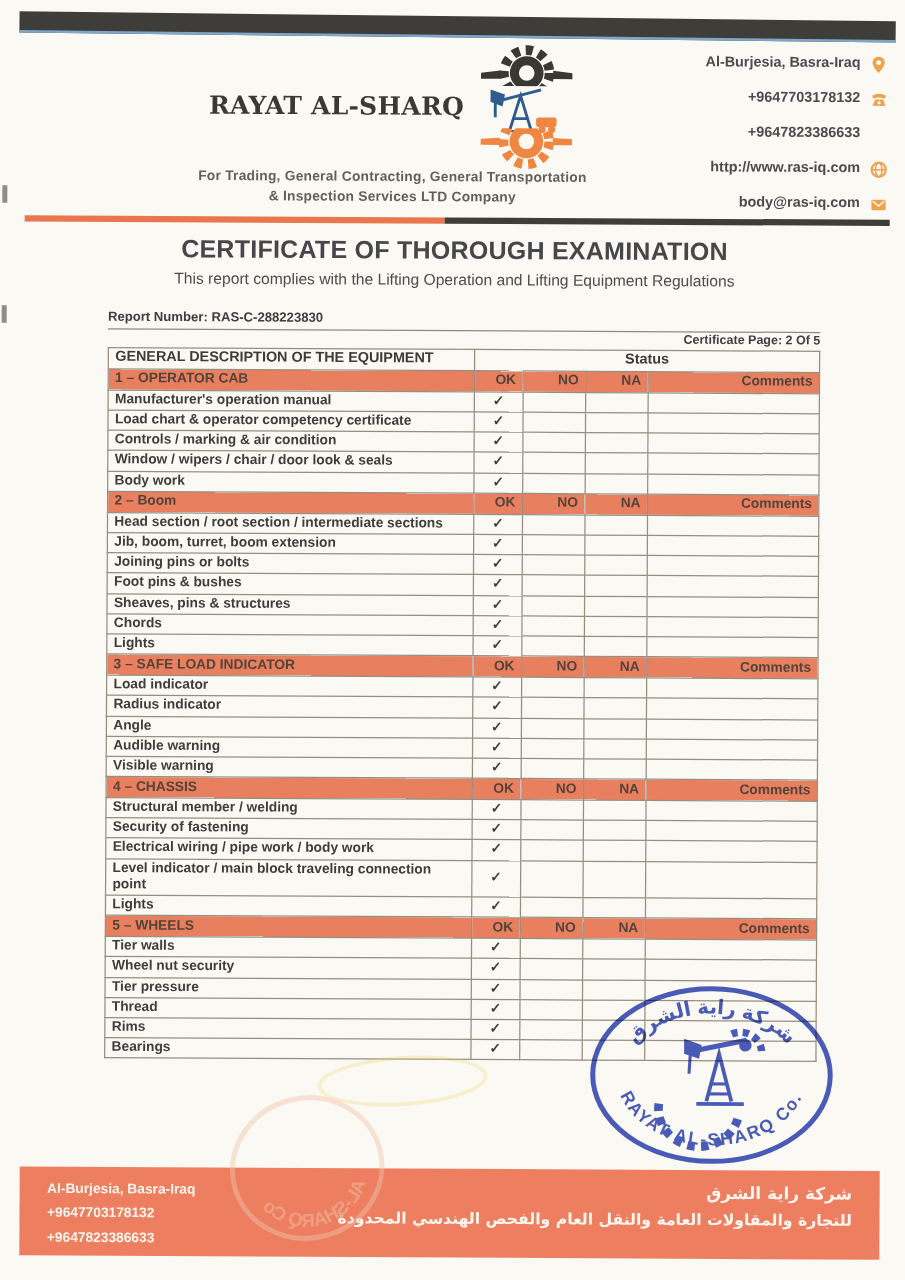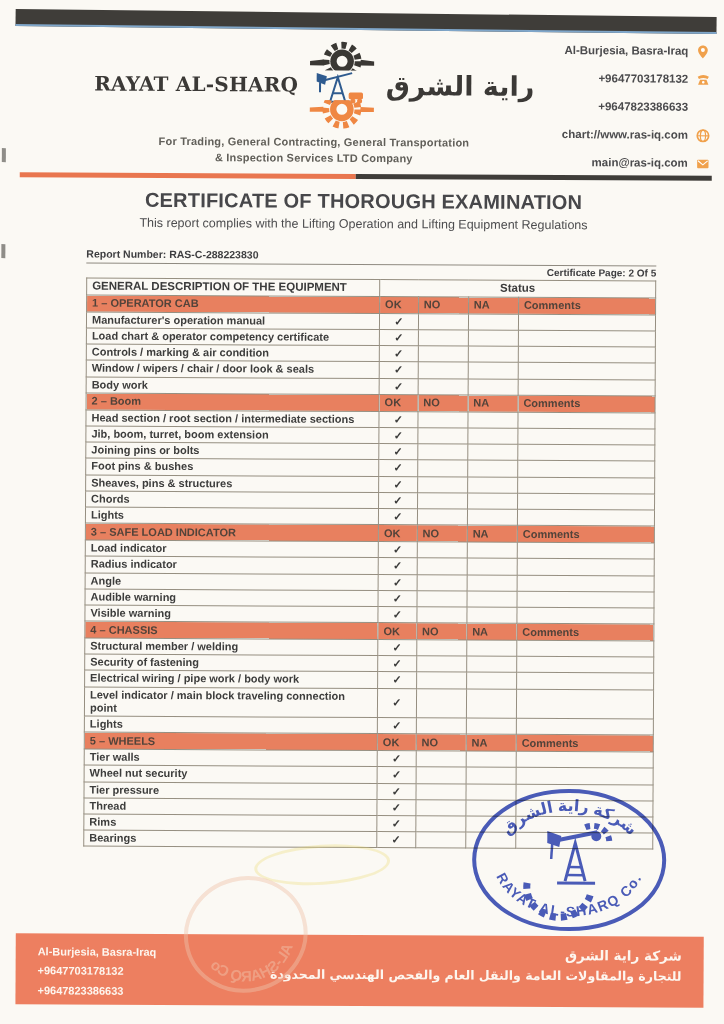--- a/index.html
+++ b/index.html
@@ -43,21 +43,21 @@
              font:700 10px/1.3 "Liberation Sans",sans-serif;color:#3e3e40;}
   
   .exam-table{border-collapse:collapse;width:570px;margin:1px 0 0 85px;table-layout:fixed;}
   .exam-table td{border:1px solid var(--table_border,#968f81);padding:1px 5px;overflow:hidden;
                  font:600 11px/1.2 "Liberation Sans",sans-serif;color:var(--body_text,#3d3d3c);}
   tr.t-head td{height:14px;font-weight:700;font-size:11.5px;color:#3b3b3b;}
   .h-status{text-align:center;font-size:12px;}
   tr.t-sec td{background:var(--section_band,#e8805f);color:var(--band_text,#53433a);
               font-weight:700;height:14px;}
   .sec-title{font-size:11.5px;}
-  .sec-col{text-align:left;color:#4a3b2f;}
+  .sec-col{text-align:right;color:#4a3b2f;}
   tr.t-item td{height:13px;}
   .c-stat{text-align:center;color:var(--check_gray,#82827a);font-weight:400;font-size:11.5px;}
   
   .stamp{position:absolute;left:471px;top:786px;width:200px;height:146px;z-index:5;
          mix-blend-mode:multiply;opacity:.92;}
   .st-line{stroke:var(--stamp_blue,#3a4db1);fill:none;}
   .st-fill{fill:var(--stamp_blue,#3a4db1);}
   .st-txt{fill:var(--stamp_blue,#3a4db1);font-family:"Liberation Sans","DejaVu Sans",sans-serif;font-weight:700;}
   .ghost{position:absolute;left:183px;top:874px;width:130px;height:122px;z-index:3;opacity:.45;
          transform:scaleX(-1) rotate(14deg);}
@@ -118,21 +118,20 @@
               <circle cx="61" cy="71" r="3" fill="var(--logo_orange)"></circle>
             </g>
             <g clip-path="url(#clipBot)">
               <circle cx="40" cy="81" r="14" fill="var(--logo_orange)"></circle>
               <circle cx="40" cy="81" r="19" fill="none" stroke="var(--logo_orange)" stroke-width="8" stroke-dasharray="6 5"></circle>
               <circle cx="40" cy="81" r="6.5" fill="var(--paper)"></circle>
             </g>
             <polygon points="2,79 18,78 18,84 2,84" fill="var(--logo_orange)"></polygon>
             <polygon points="62,78 78,79 78,84 62,84" fill="var(--logo_orange)"></polygon>
           </svg>
-          <span class="co-ar" dir="rtl">راية الشرق</span>
         </div>
         <div class="tagline">
           <div>For Trading, General Contracting, General Transportation</div>
           <div>&amp; Inspection Services LTD Company</div>
         </div>
       </div>
 
       <div class="contact">
         <div class="c-row">
           <span class="c-text">Al-Burjesia, Basra-Iraq</span>
@@ -151,31 +150,31 @@
                 <path class="ico-fill" d="M4.6 8.4 H11.4 L13.5 13.8 H2.5 Z"></path>
                 <circle cx="8" cy="11.2" r="1.4" fill="#fff"></circle>
               </svg>
           </span>
         </div>
         <div class="c-row">
           <span class="c-text">+9647823386633</span>
           <span class="c-ico"></span>
         </div>
         <div class="c-row">
-          <span class="c-text">chart://www.ras-iq.com</span>
+          <span class="c-text">http://www.ras-iq.com</span>
           <span class="c-ico">
             <svg width="16" height="16" viewBox="0 0 16 16">
                 <circle class="ico-stroke" cx="8" cy="8" r="5.7" stroke-width="1.7"></circle>
                 <ellipse class="ico-stroke" cx="8" cy="8" rx="2.6" ry="5.7" stroke-width="1.2"></ellipse>
                 <line class="ico-stroke" x1="2.3" y1="8" x2="13.7" y2="8" stroke-width="1.2"></line>
               </svg>
           </span>
         </div>
         <div class="c-row">
-          <span class="c-text">main@ras-iq.com</span>
+          <span class="c-text">body@ras-iq.com</span>
           <span class="c-ico">
             <svg width="16" height="14" viewBox="0 0 16 16">
                 <rect class="ico-fill" x="1.5" y="3.5" width="13" height="9.5" rx="1"></rect>
                 <path d="M2.5 4.6 L8 9.2 L13.5 4.6" stroke="#fff" stroke-width="1.3" fill="none"></path>
               </svg>
           </span>
         </div>
       </div>
     </div>
 

